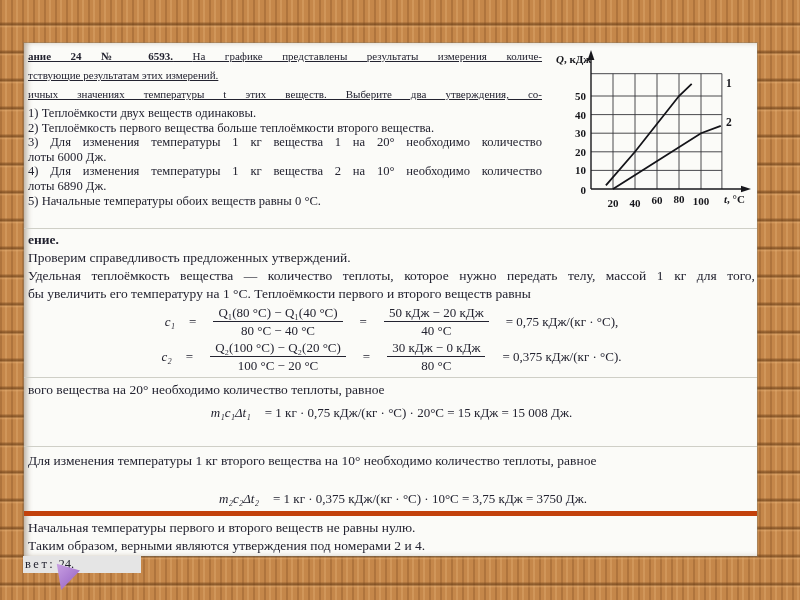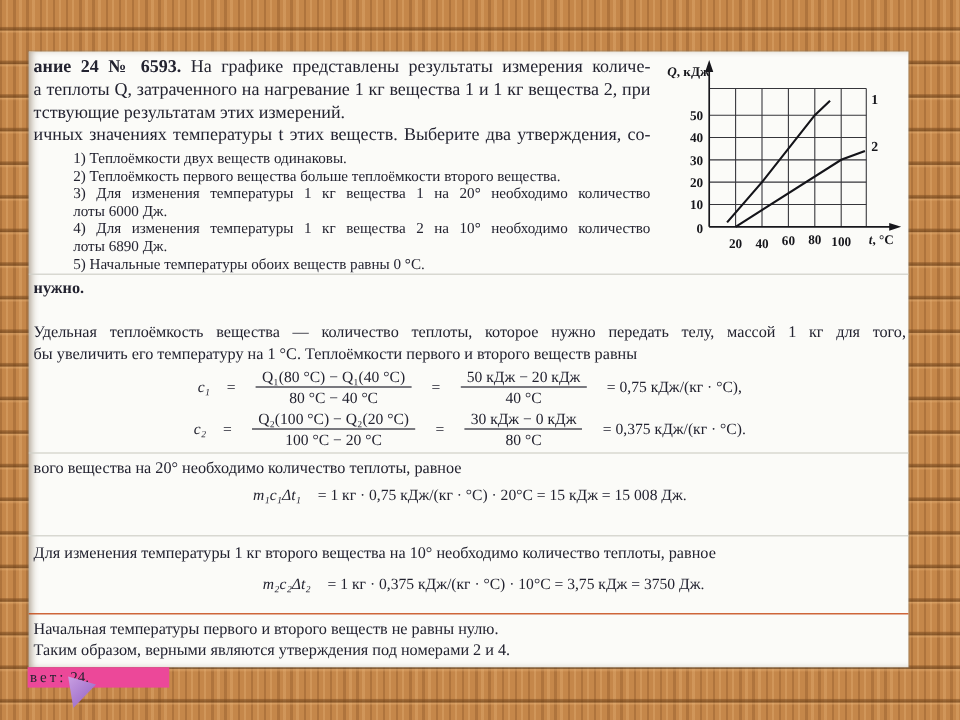--- a/index.html
+++ b/index.html
@@ -21,38 +21,38 @@
   .page{
     position:absolute;left:24px;top:43px;width:733px;height:513px;
     background:#fbfbf8;color:#232330;box-sizing:border-box;
     box-shadow:0 0 0 1px rgba(120,120,110,.35), inset 4px 0 6px -2px rgba(80,50,20,.45);
   }
   .row{box-sizing:border-box;padding:3px 2px 0 4px;overflow:hidden;}
   .rowA{height:185px;padding-top:4px;}
   .rowB{height:149px;border-top:1px solid #cfcfc7;padding-top:2px;}
   .rowC{height:69px;border-top:1px solid #cfcfc7;}
   .rowD{height:65px;border-top:1px solid #cfcfc7;padding-top:5px;}
-  .rowE{height:58px;border-top:1px solid #c2410c;}
+  .rowE{height:58px;border-top:5px solid #c2410c;}
   .graph-box{float:right;width:205px;height:168px;margin:2px 0 4px 8px;}
-  .il{font-size:15px;line-height:19px;text-align:justify;text-align-last:justify;}
+  .il{font-size:11px;line-height:19px;text-align:justify;text-align-last:justify;text-decoration:underline;}
   .il.nl{text-align-last:left;}
   .b{font-weight:bold;}
-  .sl{font-size:12.6px;line-height:14.6px;padding-left:33px;}
+  .sl{font-size:12.6px;line-height:14.6px;}
   .sl.j{text-align:justify;text-align-last:justify;}
   .pl{font-size:13.5px;line-height:18px;}
-  .pl.j{text-align:justify;text-align-last:justify;margin-top:19px;}
+  .pl.j{text-align:justify;text-align-last:justify;}
   .formula{display:flex;justify-content:center;align-items:center;gap:14px;
            font-size:13px;line-height:15px;margin-top:2px;}
   .frac{display:inline-flex;flex-direction:column;text-align:center;margin:0 3px;}
   .frac .num{padding:0 5px 1px 5px;border-bottom:1px solid #232330;}
   .frac .den{padding:1px 5px 0 5px;}
   .it{font-style:italic;}
   .answer-strip{
     position:absolute;left:23px;top:556px;width:118px;height:17px;
-    background:#ec4899;font-size:12.5px;line-height:16px;color:#232330;
+    background:#e5e5e5;font-size:12.5px;line-height:16px;color:#232330;
     padding-left:2px;box-sizing:border-box;white-space:nowrap;
   }
   .answer-strip .lbl{letter-spacing:2.5px;}
   .cursor-triangle{
     position:absolute;left:53px;top:562px;width:27px;height:28px;
     background:linear-gradient(135deg,#cfa7e6 0%,#aa7bd0 60%,#8d5fb5 100%);
     clip-path:polygon(14% 6%, 100% 30%, 30% 100%);
   }
   
   .grid{stroke:#35353a;stroke-width:.9;}
@@ -102,38 +102,38 @@
           <text x="36" y="51" text-anchor="end" class="tick">50</text>
           <polyline points="55.9,136.3 85.0,102.8 129.0,47.0 141.7,34.9" class="series"></polyline>
           <text x="176" y="37.7" class="slabel">1</text>
           <polyline points="63.0,140.0 151.0,84.2 170.8,76.8" class="series"></polyline>
           <text x="176" y="76.8" class="slabel">2</text>
         </svg>
     </div>
 
     <div>
       <div class="il"><span class="b">ание 24 № 6593.</span> <span>На графике представлены результаты измерения количе-</span></div>
-      <div class="il">а теплоты Q, затраченного на нагревание 1 кг вещества 1 и 1 кг вещества 2, при</div>
       <div class="il nl">тствующие результатам этих измерений.</div>
       <div class="il">ичных значениях температуры t этих веществ. Выберите два утверждения, со-</div>
     </div>
 
     <div style="margin-top:2px;">
       <div class="sl">1) Теплоёмкости двух веществ одинаковы.</div>
       <div class="sl">2) Теплоёмкость первого вещества больше теплоёмкости второго вещества.</div>
       <div class="sl j">3) Для изменения температуры 1 кг вещества 1 на 20° необходимо количество</div>
       <div class="sl">лоты 6000 Дж.</div>
       <div class="sl j">4) Для изменения температуры 1 кг вещества 2 на 10° необходимо количество</div>
       <div class="sl">лоты 6890 Дж.</div>
       <div class="sl">5) Начальные температуры обоих веществ равны 0 °С.</div>
     </div>
   </div>
 
   <div class="row rowB">
-    <div class="pl b">нужно.</div>
+    <div class="pl b">ение.</div>
+    <div class="pl">Проверим справедливость предложенных утверждений.</div>
     <div class="pl j">Удельная теплоёмкость вещества — количество теплоты, которое нужно передать телу, массой 1 кг для того,</div>
     <div class="pl">бы увеличить его температуру на 1 °C. Теплоёмкости первого и второго веществ равны</div>
 
     <div class="formula">
       <span class="it">c₁</span>
       <span>=</span>
       <span class="frac">
         <span class="num">Q₁(80 °C) − Q₁(40 °C)</span>
         <span class="den">80 °C − 40 °C</span>
       </span>
@@ -164,21 +164,21 @@
   <div class="row rowC">
     <div class="pl">вого вещества на 20° необходимо количество теплоты, равное</div>
     <div class="formula" style="margin-top:6px;text-align:right;">
       <span class="it">m₁c₁Δt₁</span>
       <span>= 1 кг · 0,75 кДж/(кг · °C) · 20°C = 15 кДж = 15 008 Дж.</span>
     </div>
   </div>
 
   <div class="row rowD">
     <div class="pl">Для изменения температуры 1 кг второго вещества на 10° необходимо количество теплоты, равное</div>
-    <div class="formula" style="margin-top:9px;padding-left:23px;">
+    <div class="formula" style="margin-top:21px;padding-left:23px;">
       <span class="it">m₂c₂Δt₂</span>
       <span>= 1 кг · 0,375 кДж/(кг · °C) · 10°C = 3,75 кДж = 3750 Дж.</span>
     </div>
   </div>
 
   <div class="row rowE">
     <div class="pl">Начальная температуры первого и второго веществ не равны нулю.</div>
     <div class="pl">Таким образом, верными являются утверждения под номерами 2 и 4.</div>
   </div>
 

